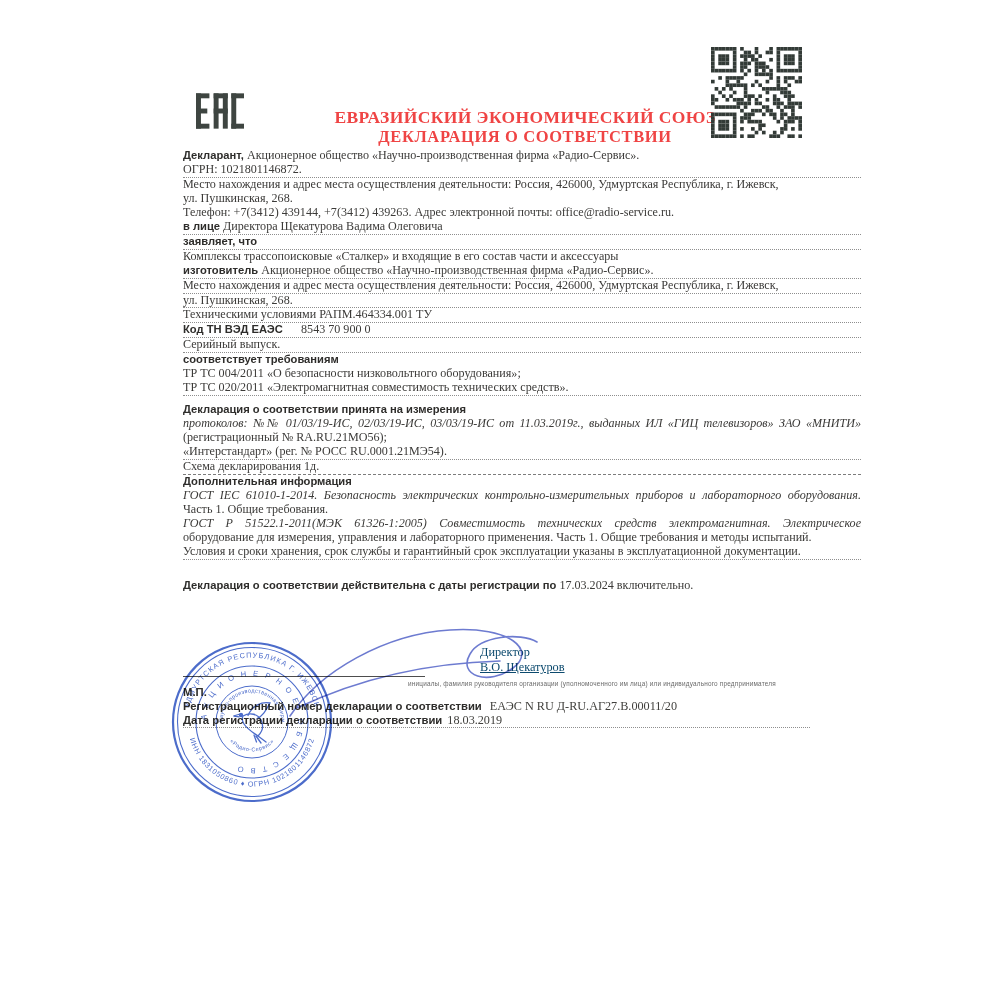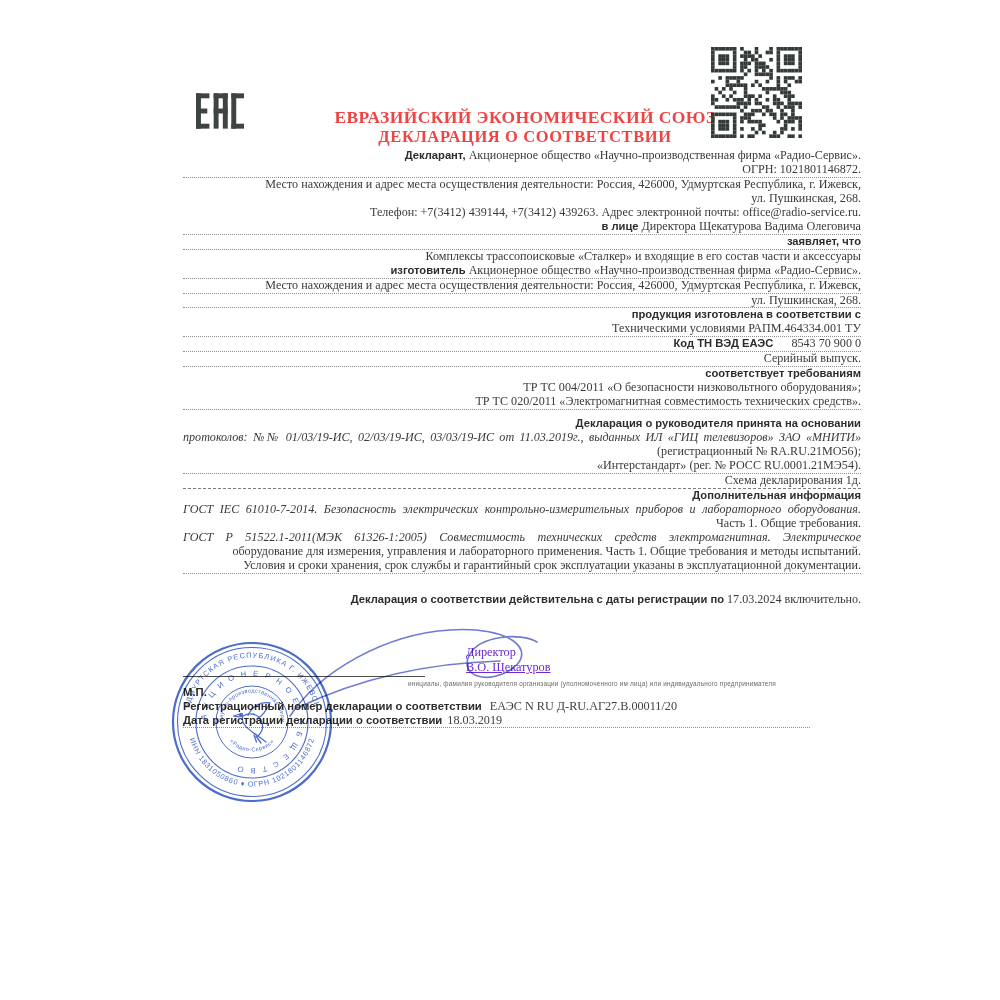--- a/index.html
+++ b/index.html
@@ -9,28 +9,28 @@
   .eac{position:absolute;left:196px;top:86px;width:48px;height:50px;}
   .title{position:absolute;left:310px;top:108px;width:430px;text-align:center;
          font-family:"Liberation Serif",serif;font-weight:bold;color:#ef4444;}
   .title .t1{font-size:17.5px;letter-spacing:.4px;line-height:19px;}
   .title .t2{font-size:16.5px;letter-spacing:.6px;line-height:19px;}
   .qr{position:absolute;left:711px;top:47px;width:91px;height:91px;}
   
   .doc-body{position:absolute;left:183px;top:149px;width:678px;}
   .sec2{margin-top:7px;}
   .sec3{margin-top:19px;}
-  .tline{line-height:13.95px;min-height:13.95px;font-size:12.1px;white-space:pre-wrap;text-align:right;}
+  .tline{line-height:13.95px;min-height:13.95px;font-size:12.1px;white-space:pre-wrap;}
   .tline .lbl{font-family:"Liberation Sans",sans-serif;font-weight:bold;font-size:11.2px;color:#2e2d2b;}
   .tline .txt{color:#3b3a38;}
   .r-dotted{border-bottom:1.3px dotted #8e8e8e;}
   .r-dashed{border-bottom:1.3px dashed #7c7c7c;}
   .just{text-align:justify;text-align-last:justify;font-style:italic;}
   
-  .sig-role,.sig-name{position:absolute;left:466px;font-size:12.3px;color:#6d28d9;}
+  .sig-role,.sig-name{position:absolute;left:480px;font-size:12.3px;color:#0c4a6e;}
   .sig-role{top:645px;}
   .sig-name{top:660px;text-decoration:underline;}
   .sig-line{position:absolute;left:183px;top:676px;width:242px;border-top:1.2px solid #4d4d4d;}
   .sig-caption{position:absolute;left:408px;top:680px;width:460px;font-family:"Liberation Sans",sans-serif;
                font-size:6.4px;color:#6a6a6a;letter-spacing:.2px;}
   .mp{position:absolute;left:183px;top:686px;font-family:"Liberation Sans",sans-serif;
       font-weight:bold;font-size:11.3px;color:#2e2d2b;}
   .reg-row{position:absolute;left:183px;font-size:12.2px;}
   .reg-row .lbl{font-family:"Liberation Sans",sans-serif;font-weight:bold;font-size:11.3px;color:#2e2d2b;}
   .reg-row .val{color:#41403d;margin-left:8px;}
@@ -382,36 +382,35 @@
         <div class="tline r-dotted"><span class="txt">ОГРН: 1021801146872.</span></div>
         <div class="tline"><span class="txt">Место нахождения и адрес места осуществления деятельности: Россия, 426000, Удмуртская Республика, г. Ижевск,</span></div>
         <div class="tline"><span class="txt">ул. Пушкинская, 268.</span></div>
         <div class="tline"><span class="txt">Телефон: +7(3412) 439144, +7(3412) 439263. Адрес электронной почты: office@radio-service.ru.</span></div>
         <div class="tline r-dotted"><span class="lbl">в лице</span><span class="txt"> Директора Щекатурова Вадима Олеговича</span></div>
         <div class="tline r-dotted"><span class="lbl">заявляет, что</span></div>
         <div class="tline"><span class="txt">Комплексы трассопоисковые «Сталкер» и входящие в его состав части и аксессуары</span></div>
         <div class="tline r-dotted"><span class="lbl">изготовитель</span><span class="txt"> Акционерное общество «Научно-производственная фирма «Радио-Сервис».</span></div>
         <div class="tline r-dotted"><span class="txt">Место нахождения и адрес места осуществления деятельности: Россия, 426000, Удмуртская Республика, г. Ижевск,</span></div>
         <div class="tline r-dotted"><span class="txt">ул. Пушкинская, 268.</span></div>
-        <div class="tline"><span class="lbl">продукция изготовлена в соответствии с</span></div>
         <div class="tline r-dotted"><span class="txt">Техническими условиями РАПМ.464334.001 ТУ</span></div>
         <div class="tline r-dotted"><span class="lbl">Код ТН ВЭД ЕАЭС</span><span class="txt">      8543 70 900 0</span></div>
         <div class="tline r-dotted"><span class="txt">Серийный выпуск.</span></div>
         <div class="tline"><span class="lbl">соответствует требованиям</span></div>
         <div class="tline"><span class="txt">ТР ТС 004/2011 «О безопасности низковольтного оборудования»;</span></div>
         <div class="tline r-dotted"><span class="txt">ТР ТС 020/2011 «Электромагнитная совместимость технических средств».</span></div>
       </div>
     <div class="sec sec2">
-        <div class="tline"><span class="lbl">Декларация о руководителя принята на основании</span></div>
+        <div class="tline"><span class="lbl">Декларация о соответствии принята на измерения</span></div>
         <div class="tline just"><span class="txt">протоколов: №№ 01/03/19-ИС, 02/03/19-ИС, 03/03/19-ИС от 11.03.2019г., выданных ИЛ «ГИЦ телевизоров» ЗАО «МНИТИ»</span></div>
         <div class="tline"><span class="txt">(регистрационный № RA.RU.21МО56);</span></div>
         <div class="tline r-dotted"><span class="txt">«Интерстандарт» (рег. № РОСС RU.0001.21МЭ54).</span></div>
         <div class="tline r-dashed"><span class="txt">Схема декларирования 1д.</span></div>
         <div class="tline"><span class="lbl">Дополнительная информация</span></div>
-        <div class="tline just"><span class="txt">ГОСТ IEC 61010-7-2014. Безопасность электрических контрольно-измерительных приборов и лабораторного оборудования.</span></div>
+        <div class="tline just"><span class="txt">ГОСТ IEC 61010-1-2014. Безопасность электрических контрольно-измерительных приборов и лабораторного оборудования.</span></div>
         <div class="tline"><span class="txt">Часть 1. Общие требования.</span></div>
         <div class="tline just"><span class="txt">ГОСТ Р 51522.1-2011(МЭК 61326-1:2005) Совместимость технических средств электромагнитная. Электрическое</span></div>
         <div class="tline"><span class="txt">оборудование для измерения, управления и лабораторного применения. Часть 1. Общие требования и методы испытаний.</span></div>
         <div class="tline r-dotted"><span class="txt">Условия и сроки хранения, срок службы и гарантийный срок эксплуатации указаны в эксплуатационной документации.</span></div>
       </div>
     <div class="sec sec3">
         <div class="tline"><span class="lbl">Декларация о соответствии действительна с даты регистрации по</span><span class="txt"> 17.03.2024 включительно.</span></div>
       </div>
   </div>
 

